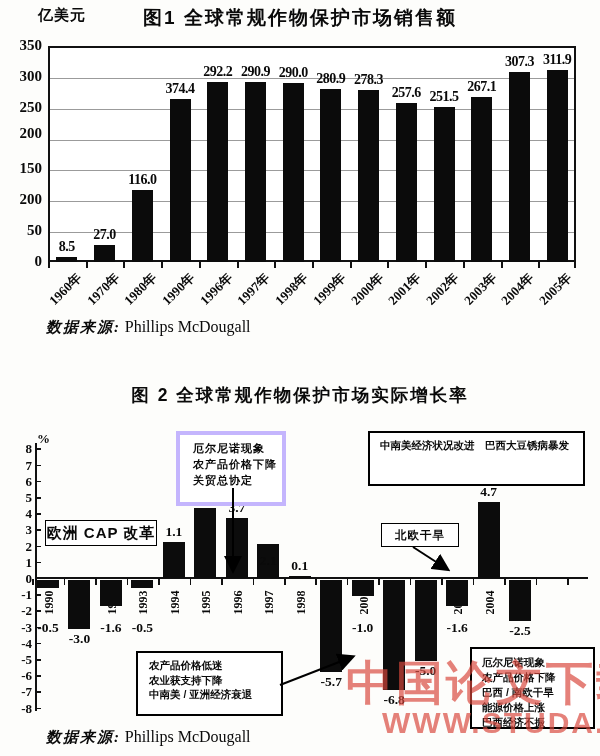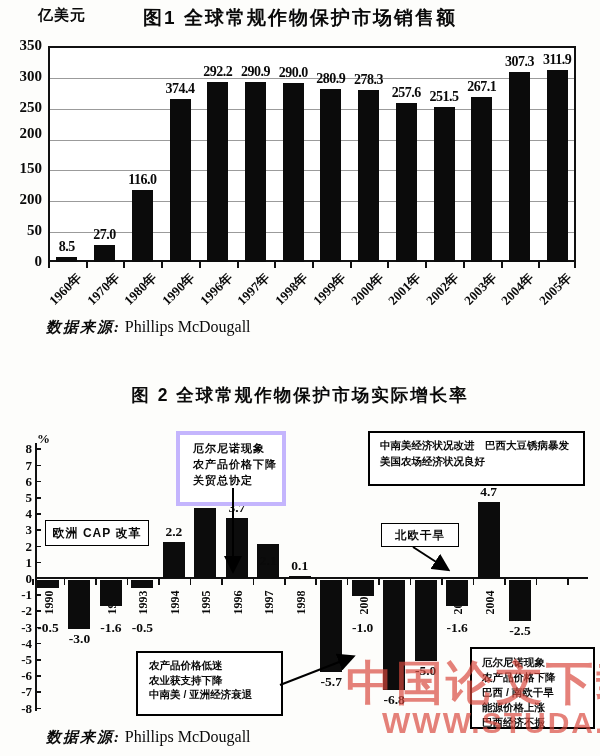--- a/index.html
+++ b/index.html
@@ -44,22 +44,22 @@
   .yearlab2 { position:absolute; width:34px; height:13px; line-height:13px;
               font:bold 12px "Liberation Serif", serif; text-align:left;
               transform:rotate(-90deg); z-index:2; white-space:nowrap; }
   .bar2 { position:absolute; background:#0c0c0c; z-index:3; }
   .val2 { position:absolute; width:44px; text-align:center; z-index:4;
           font:bold 13.5px "Liberation Serif", serif; white-space:nowrap; }
   
   .ann { position:absolute; background:#fff;
          font:bold 10.5px "Liberation Sans", sans-serif; z-index:4; }
   .ann div { white-space:nowrap; }
-  .ann-cap { left:45px; top:520px; width:104px; height:26px; border:1.5px solid #000;
-             text-align:center; line-height:24px; font-size:12px; letter-spacing:1px; }
+  .ann-cap { left:45px; top:520px; width:112px; height:26px; border:1.5px solid #000;
+             text-align:center; line-height:24px; font-size:15px; letter-spacing:1px; }
   .ann-elnino { left:176px; top:431px; width:110px; height:75px; border:4px solid #c4b5fd;
                 padding:5px 16px 0 13px; line-height:16px; font-size:11px; letter-spacing:1px; }
   .ann-recovery { left:368px; top:431px; width:217px; height:55px; border:2px solid #000;
                   padding:5px 0 0 10px; line-height:15.5px; font-size:10.5px; }
   .ann-nordic { left:381px; top:523px; width:78px; height:24px; border:1.5px solid #000;
                 text-align:center; line-height:22px; font-size:11.5px; letter-spacing:1px; }
   .ann-late90s { left:136px; top:651px; width:147px; height:65px; border:2px solid #000;
                  padding:5px 0 0 11px; line-height:14.5px; }
   .ann-mid2000s { left:470px; top:647px; width:125px; height:82px; border:2px solid #000;
                   padding:6px 0 0 10px; line-height:15px; }
@@ -231,21 +231,21 @@
       <div class="abs yearlab2" style="left: 503.05px; top: 591px;">2005</div>
       <div class="abs bar2" style="left: 37px; top: 580px; width: 22px; height: 8.1px; background: rgb(12, 12, 12);"></div>
       <div class="abs val2" style="left: 26px; top: 620px;">-0.5</div>
       <div class="abs bar2" style="left: 68.47px; top: 580px; width: 22px; height: 48.6px; background: rgb(12, 12, 12);"></div>
       <div class="abs val2" style="left: 57.47px; top: 630.6px;">-3.0</div>
       <div class="abs bar2" style="left: 99.94px; top: 580px; width: 22px; height: 25.92px; background: rgb(12, 12, 12);"></div>
       <div class="abs val2" style="left: 88.94px; top: 620px;">-1.6</div>
       <div class="abs bar2" style="left: 131.41px; top: 580px; width: 22px; height: 8.1px; background: rgb(12, 12, 12);"></div>
       <div class="abs val2" style="left: 120.41px; top: 620px;">-0.5</div>
       <div class="abs bar2" style="left: 162.88px; top: 542.36px; width: 22px; height: 35.64px; background: rgb(12, 12, 12);"></div>
-      <div class="abs val2" style="left: 151.88px; top: 524.36px;">2.2</div>
+      <div class="abs val2" style="left: 151.88px; top: 524.36px;">1.1</div>
       <div class="abs bar2" style="left: 194.35px; top: 508.34px; width: 22px; height: 69.66px; background: rgb(12, 12, 12);"></div>
       <div class="abs val2" style="left: 183.35px; top: 470px;">4.3</div>
       <div class="abs bar2" style="left: 225.82px; top: 518.06px; width: 22px; height: 59.94px; background: rgb(12, 12, 12);"></div>
       <div class="abs val2" style="left: 214.82px; top: 500.06px;">3.7</div>
       <div class="abs bar2" style="left: 257.29px; top: 543.98px; width: 22px; height: 34.02px; background: rgb(12, 12, 12);"></div>
       <div class="abs val2" style="left: 246.29px; top: 553px;">2.1</div>
       <div class="abs bar2" style="left: 288.76px; top: 576.38px; width: 22px; height: 1.62px; background: rgb(12, 12, 12);"></div>
       <div class="abs val2" style="left: 277.76px; top: 558.38px;">0.1</div>
       <div class="abs bar2" style="left: 320.23px; top: 580px; width: 22px; height: 92.34px; background: rgb(12, 12, 12);"></div>
       <div class="abs val2" style="left: 309.23px; top: 674.34px;">-5.7</div>
@@ -266,21 +266,20 @@
   <div class="ann ann-cap">欧洲 CAP 改革</div>
 
   <div class="ann ann-elnino">
     <div>厄尔尼诺现象</div>
     <div>农产品价格下降</div>
     <div>关贸总协定</div>
   </div>
 
   <div class="ann ann-recovery">
     <div>中南美经济状况改进　巴西大豆锈病暴发</div>
-    <div>美国农场经济状况良好</div>
   </div>
 
   <div class="ann ann-nordic">北欧干旱</div>
 
   <div class="ann ann-late90s">
     <div>农产品价格低迷</div>
     <div>农业获支持下降</div>
     <div>中南美 / 亚洲经济衰退</div>
   </div>
 

